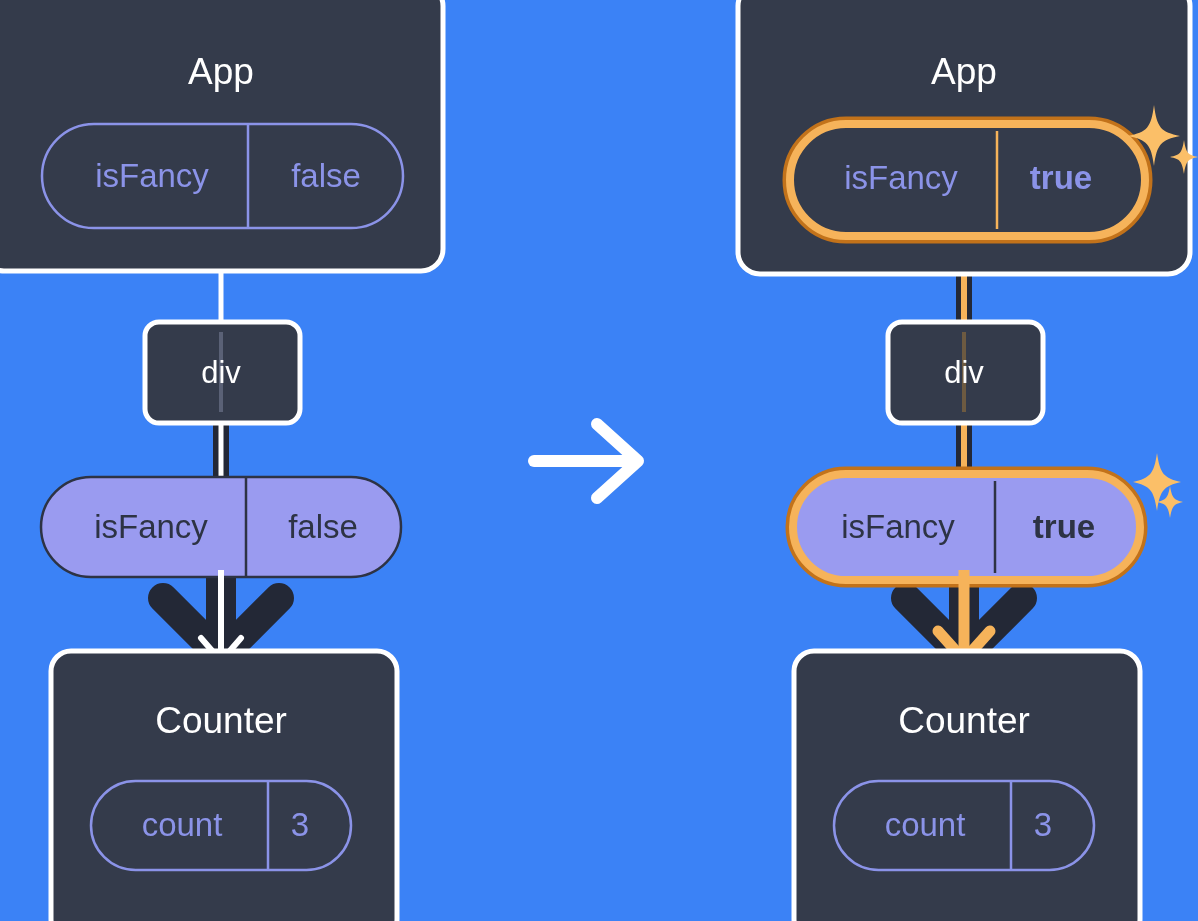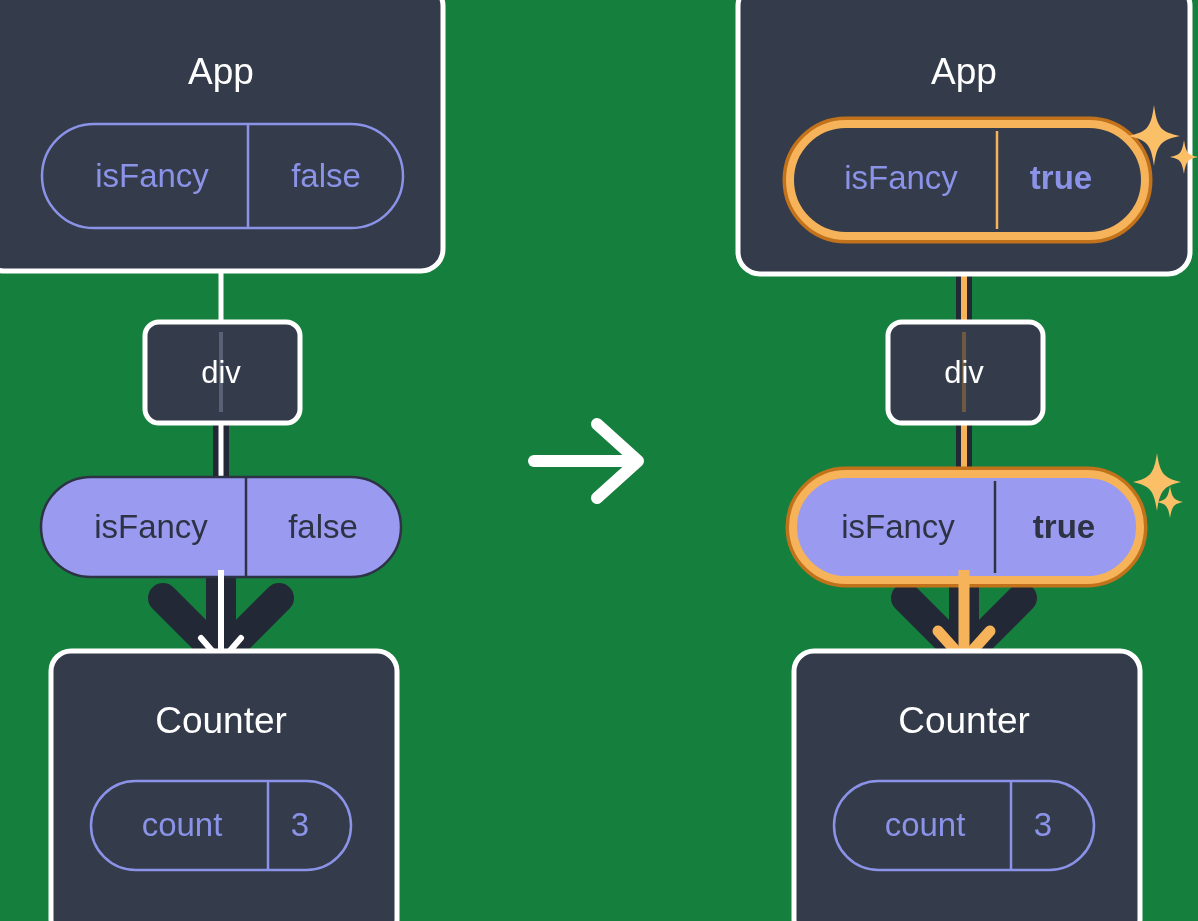--- a/index.html
+++ b/index.html
@@ -10,21 +10,21 @@
   body {
     width: 1198px;
     height: 921px;
     overflow: hidden;
     font-family: "Liberation Sans", sans-serif;
   }
   #stage {
     position: relative;
     width: 1198px;
     height: 921px;
-    background: #15803d;
+    background: #3b82f6;
   }
   #stage svg {
     position: absolute;
     top: 0;
     left: 0;
   }
   .node-title {
     font-family: "Liberation Sans", sans-serif;
     font-size: 37px;
     fill: #ffffff;

